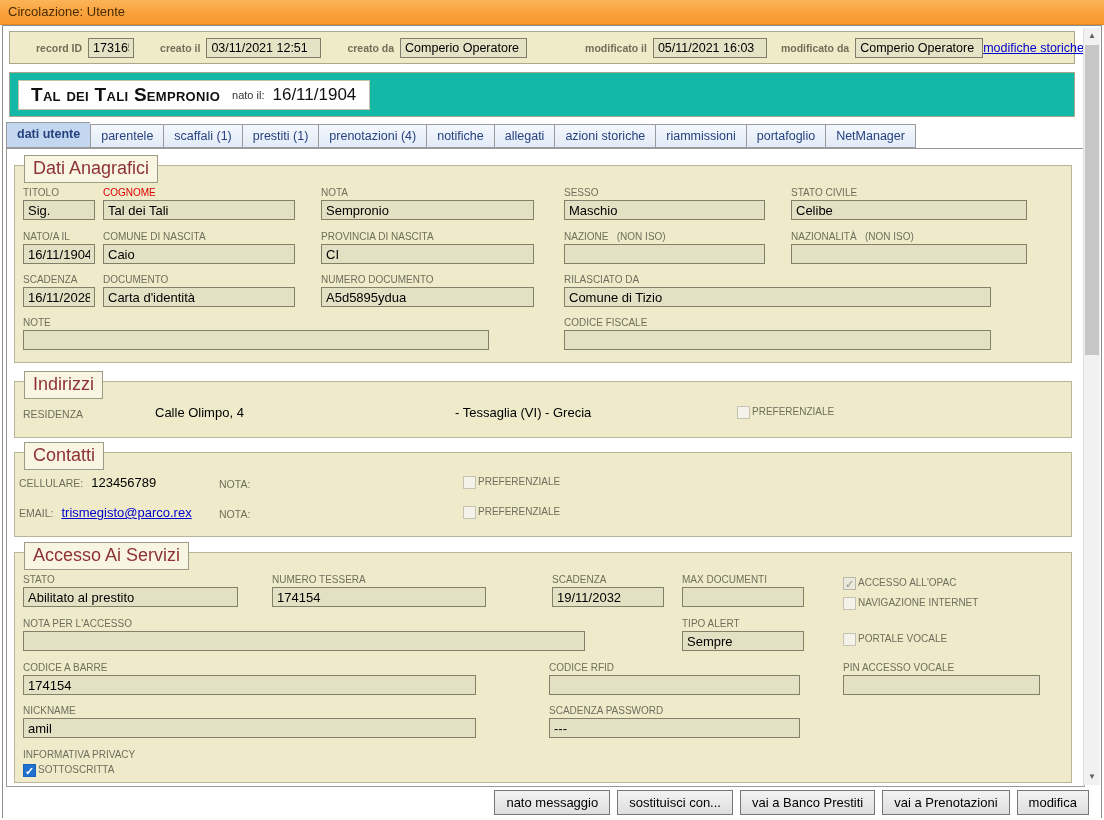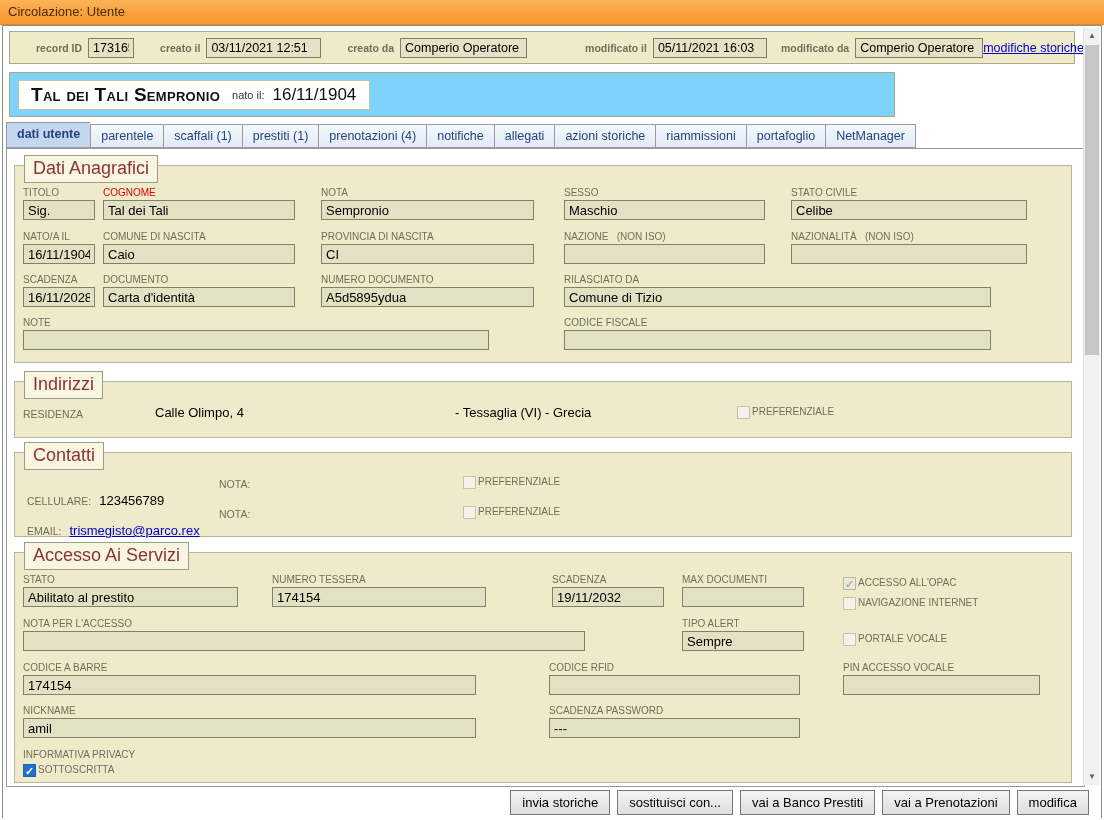--- a/index.html
+++ b/index.html
@@ -29,22 +29,22 @@
   }
   .rb-label { font-weight:bold; color:#716F58; margin-right:6px; white-space:nowrap; }
   .rb-input {
     background:#E6E2C5; border:1px solid #7F7F69; height:20px;
     font-family:inherit; font-size:12.5px; color:#000; padding:0 4px;
   }
   .history-link { margin-left:auto; margin-right:52px; font-size:12.5px;
     color:#0000CC; text-decoration:underline; cursor:pointer; white-space:nowrap; }
   
   .name-strip {
-    position:absolute; left:6px; top:46px; width:886px; height:45px;
-    background:#7dd3fc; border:1px solid #ABA78A;
+    position:absolute; left:6px; top:46px; width:1066px; height:45px;
+    background:#14b8a6; border:1px solid #ABA78A;
   }
   .name-box {
     position:absolute; left:8px; top:7px; height:30px; width:352px;
     background:#FFFFFF; border:1px solid #C6C2A4;
     display:flex; align-items:center; padding:0 12px; white-space:nowrap;
   }
   .user-name { font-weight:bold; font-variant:small-caps; font-size:19px; color:#111; letter-spacing:0.3px; }
   .born-label { font-size:11px; color:#333; margin-left:12px; margin-right:8px; }
   .birth-date { font-size:17px; color:#111; }
   
@@ -85,21 +85,21 @@
   .cb {
     width:13px; height:13px; background:#F5F3E9; border:1px solid #C4C3B4;
     display:inline-block; flex:none; cursor:pointer; position:relative;
     font-size:11px; line-height:12px; text-align:center;
   }
   .cb.checked-disabled { background:#EBE9DE; border-color:#BAB8A9; color:#8F8F85; }
   .cb.checked-disabled::after { content:"\2713"; }
   .cb.checked-blue { background:#1E6FD0; border-color:#1A62BA; color:#fff; }
   .cb.checked-blue::after { content:"\2713"; font-weight:bold; }
   .cb-lab { font-size:10px; color:#6F6F5C; margin-left:2px; white-space:nowrap; }
-  .contact-row { position:absolute; left:12px; display:flex; align-items:center;margin-top:18px; }
+  .contact-row { position:absolute; left:4px; display:flex; align-items:center; }
   .contact-val { font-size:13px; color:#000; margin-left:8px; }
   .email-link { font-size:13px; color:#0000CC; text-decoration:underline; cursor:pointer; margin-left:8px; }
   
   .footer {
     position:absolute; left:0; right:0; top:761px; height:31px; background:#fff;
     display:flex; justify-content:flex-end; align-items:center; gap:7px; padding-right:12px;
   }
   .btn {
     background:linear-gradient(180deg,#F3F3F3,#DEDEDE);
     border:1px solid #777777; font-family:inherit; font-size:13px;
@@ -340,21 +340,21 @@
 
       <span class="small-lab" style="left:8px; top:196px; font-size:10px;">INFORMATIVA PRIVACY</span>
       <div class="cb-row" style="left:8px; top:211px;">
         <span class="cb checked-blue"></span>
         <span class="cb-lab">SOTTOSCRITTA</span>
       </div>
     </div>
   </div>
 
   <div class="footer">
-    <button class="btn">invia storiche</button>
+    <button class="btn">nato messaggio</button>
     <button class="btn">sostituisci con...</button>
     <button class="btn">vai a Banco Prestiti</button>
     <button class="btn">vai a Prenotazioni</button>
     <button class="btn">modifica</button>
   </div>
 
   <div class="scrollbar">
     <span class="sb-arrow up"></span>
     <div class="sb-thumb"></div>
     <span class="sb-arrow down"></span>

